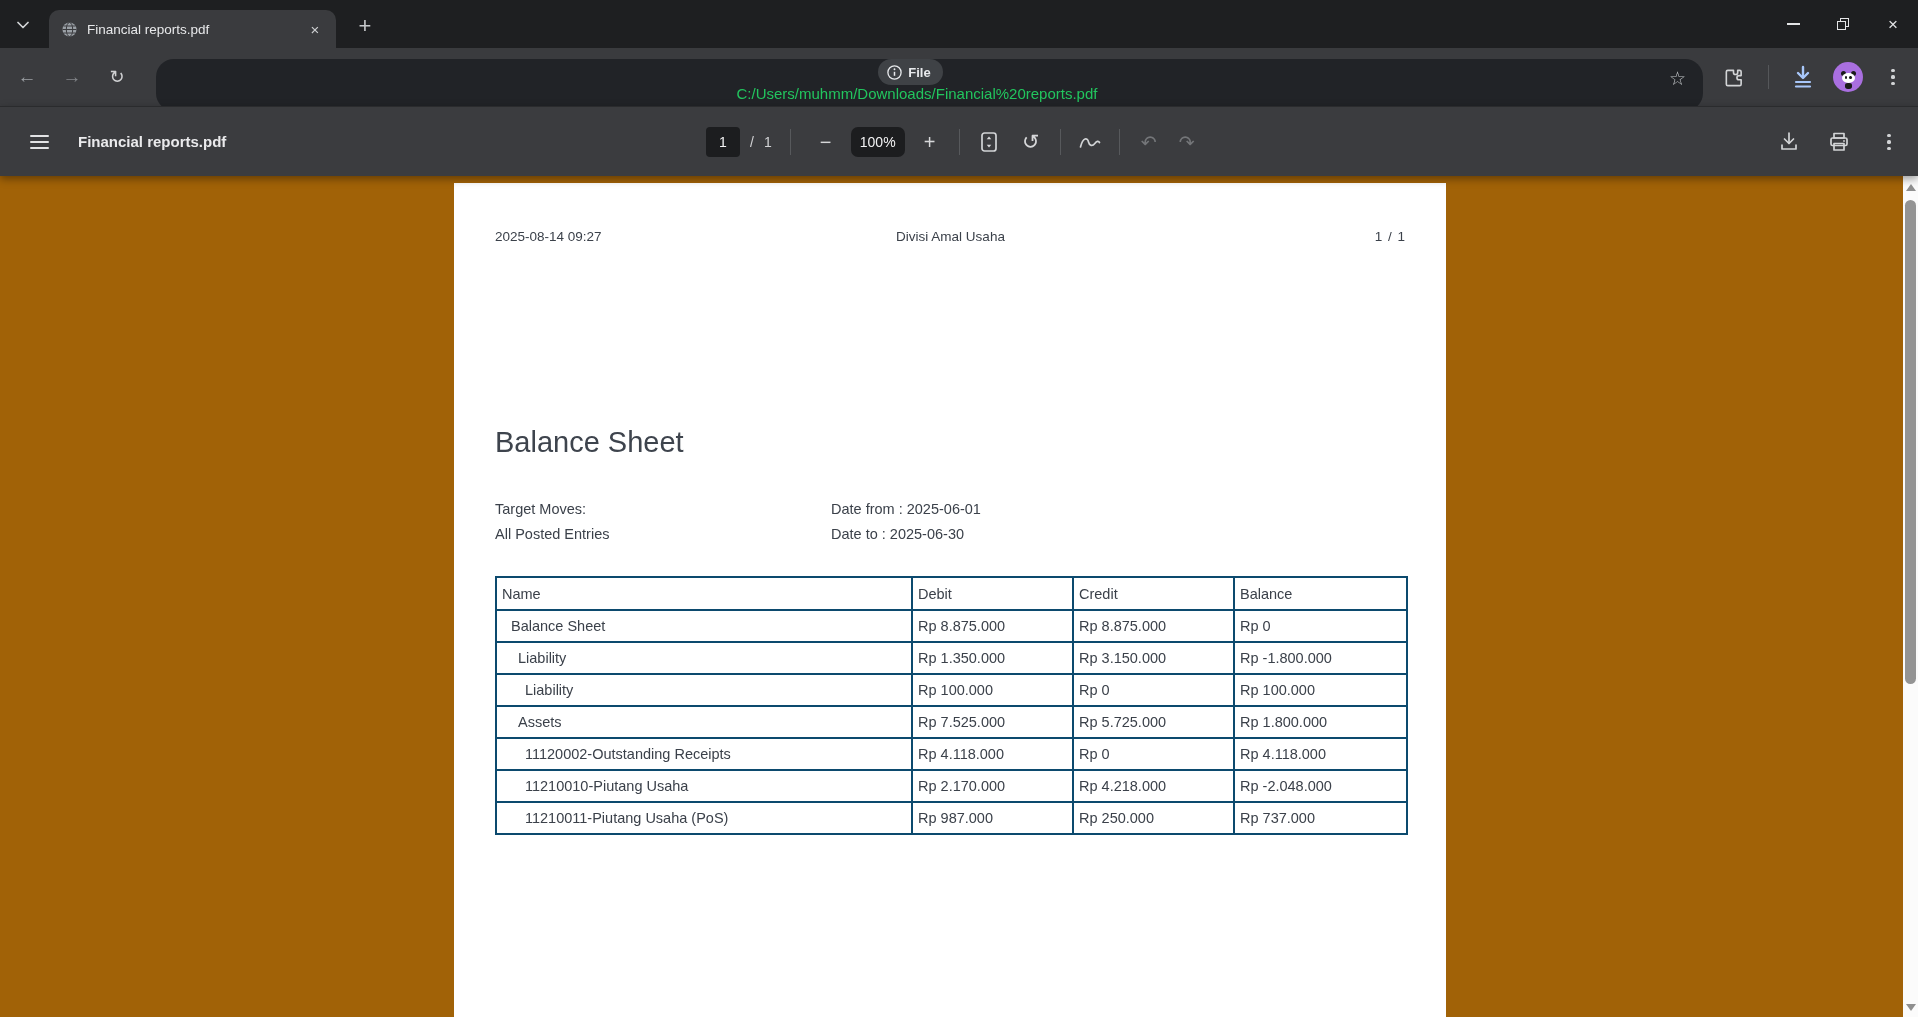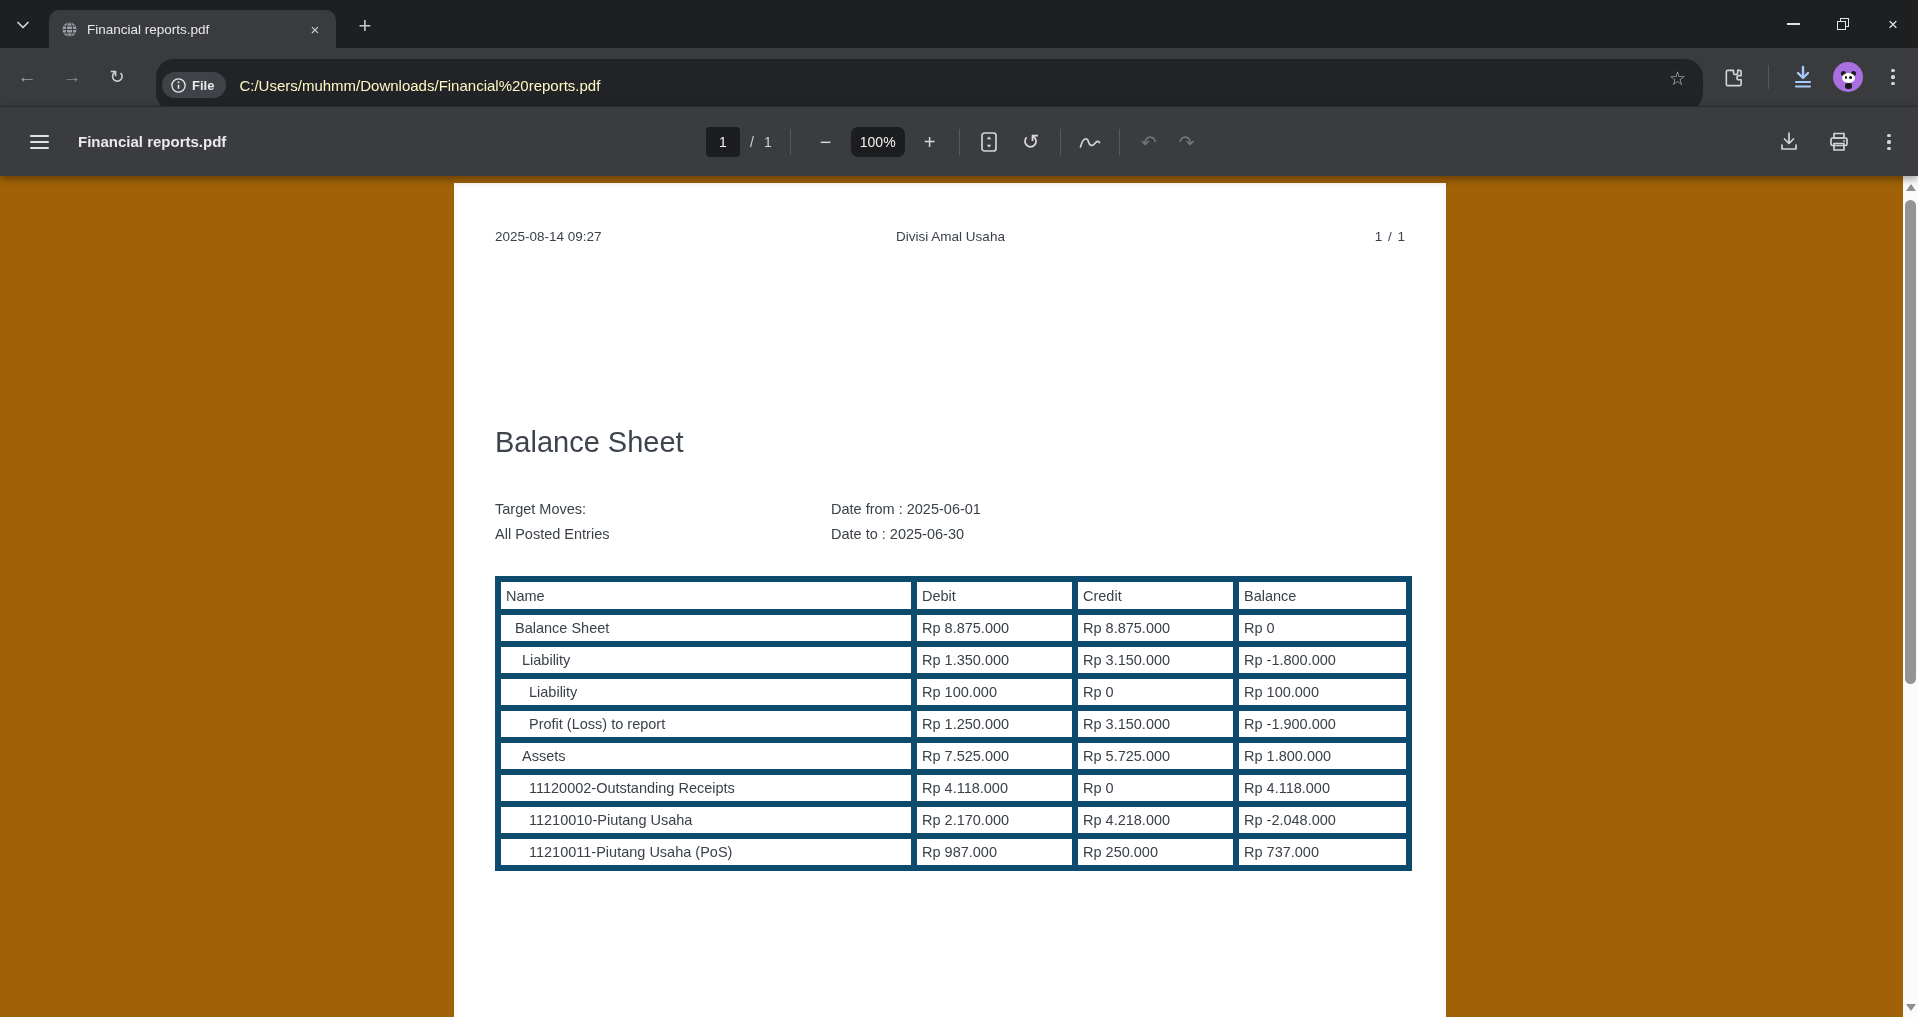--- a/index.html
+++ b/index.html
@@ -24,25 +24,25 @@
   .restore-sq{position:relative;width:12px;height:12px;}
   .restore-sq .b{position:absolute;left:0;bottom:0;width:9px;height:9px;border:1.2px solid #e3e4e6;background:#1e1f21;}
   .restore-sq .f{position:absolute;right:0;top:0;width:9px;height:9px;border:1.2px solid #e3e4e6;}
   .closex{font-size:17px;line-height:1;}
 
   
   #toolbar{position:absolute;left:0;top:48px;width:100%;height:58px;background:#3a3b3e;}
   .navbtn{position:absolute;top:14px;width:30px;height:30px;display:flex;align-items:center;
     justify-content:center;font-size:19px;}
   .urlfield{position:absolute;left:156px;top:11px;width:1547px;height:52px;border-radius:18px;
-    background:#212327;display:flex;align-items:center;padding:0 44px 0 6px;}
+    background:#212327;display:flex;align-items:center;padding:0 44px 0 6px;flex-direction:column;}
   .filechip{height:26px;border-radius:13px;background:#3f4246;display:flex;align-items:center;
     padding:0 12px 0 9px;gap:6px;flex:none;}
   .filechip span{color:#e8eaed;font-size:13px;font-weight:700;}
-  .urltext{color:#fef9c3;font-size:15px;margin-left:13px;white-space:nowrap;}
+  .urltext{color:#22c55e;font-size:15px;margin-left:13px;white-space:nowrap;}
   .star{position:absolute;right:17px;top:8px;font-size:19px;color:#c3c6c9;}
   .tb-icon{position:absolute;top:16px;width:26px;height:26px;display:flex;align-items:center;justify-content:center;}
   .vsep{position:absolute;top:17px;width:1px;height:24px;background:#55575a;}
   .avatar{position:absolute;left:1833px;top:14px;width:30px;height:30px;border-radius:50%;
     background:#a96fe0;display:flex;align-items:center;justify-content:center;overflow:hidden;}
   .panda{position:relative;width:17px;height:15px;margin-top:2px;}
   .panda .head{position:absolute;left:2px;top:2px;width:13px;height:10px;border-radius:50%;background:#fff;}
   .panda .ear{position:absolute;width:5px;height:5px;border-radius:50%;background:#1b1b1b;top:0;}
   .panda .e1{left:1px;} .panda .e2{right:1px;}
   .panda .eye{position:absolute;width:2.5px;height:3px;border-radius:50%;background:#1b1b1b;top:5px;}
@@ -86,21 +86,21 @@
   .doc{position:absolute;inset:0;color:#3b414a;}
   .doc-header{position:absolute;left:41px;right:40px;top:46px;display:flex;align-items:baseline;font-size:13.5px;}
   .doc-header .l{flex:1;text-align:left;}
   .doc-header .c{flex:0 0 auto;}
   .doc-header .r{flex:1;text-align:right;letter-spacing:1px;}
   .doc-title{position:absolute;left:41px;top:243px;font-size:29px;color:#3e444d;}
   .doc-meta{position:absolute;left:41px;top:314px;font-size:14.5px;line-height:25px;}
   .doc-meta2{position:absolute;left:345px;top:314px;font-size:14.5px;line-height:25px;margin-left:32px;}
   table.bal{position:absolute;left:41px;top:393px;width:911px;border-collapse:collapse;
     font-size:14.5px;color:#3b414a;table-layout:fixed;}
-  table.bal th,table.bal td{border:6px solid #0c4a6e;font-weight:400;text-align:left;
+  table.bal th,table.bal td{border:2px solid #0c4a6e;font-weight:400;text-align:left;
     padding:0 4px 0 5px;white-space:nowrap;overflow:hidden;}
   table.bal th{height:33px;}
   table.bal td{height:32px;}
   .col-name{width:416px;} .col-debit{width:161px;} .col-credit{width:161px;} .col-bal{width:173px;}
 
   .icon-stroke{stroke:#d2d4d6;fill:none;stroke-width:1.7;stroke-linecap:round;stroke-linejoin:round;}
 </style>
 <title>Financial reports.pdf</title></head>
 <body>
 
@@ -299,26 +299,20 @@
                 <td style="padding-left: 5px;">Rp 3.150.000</td>
                 <td style="padding-left: 5px;">Rp -1.800.000</td>
               </tr>
               <tr>
                 <td style="padding-left: 28px;">Liability</td>
                 <td style="padding-left: 5px;">Rp 100.000</td>
                 <td style="padding-left: 5px;">Rp 0</td>
                 <td style="padding-left: 5px;">Rp 100.000</td>
               </tr>
               <tr>
-                <td style="padding-left: 28px;">Profit (Loss) to report</td>
-                <td style="padding-left: 5px;">Rp 1.250.000</td>
-                <td style="padding-left: 5px;">Rp 3.150.000</td>
-                <td style="padding-left: 5px;">Rp -1.900.000</td>
-              </tr>
-              <tr>
                 <td style="padding-left: 21px;">Assets</td>
                 <td style="padding-left: 5px;">Rp 7.525.000</td>
                 <td style="padding-left: 5px;">Rp 5.725.000</td>
                 <td style="padding-left: 5px;">Rp 1.800.000</td>
               </tr>
               <tr>
                 <td style="padding-left: 28px;">11120002-Outstanding Receipts</td>
                 <td style="padding-left: 5px;">Rp 4.118.000</td>
                 <td style="padding-left: 5px;">Rp 0</td>
                 <td style="padding-left: 5px;">Rp 4.118.000</td>

